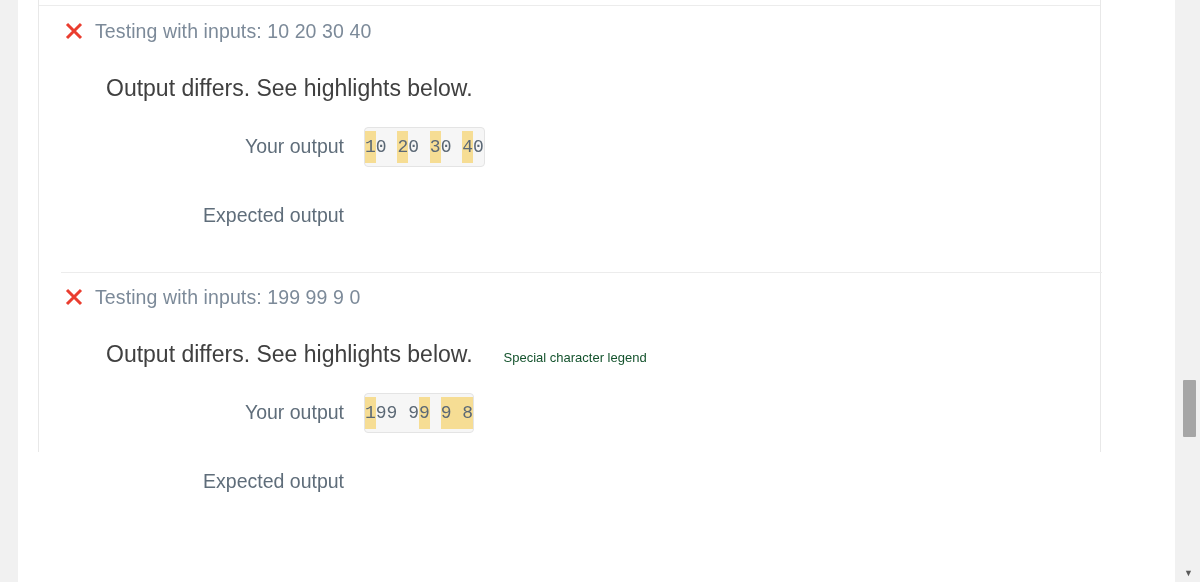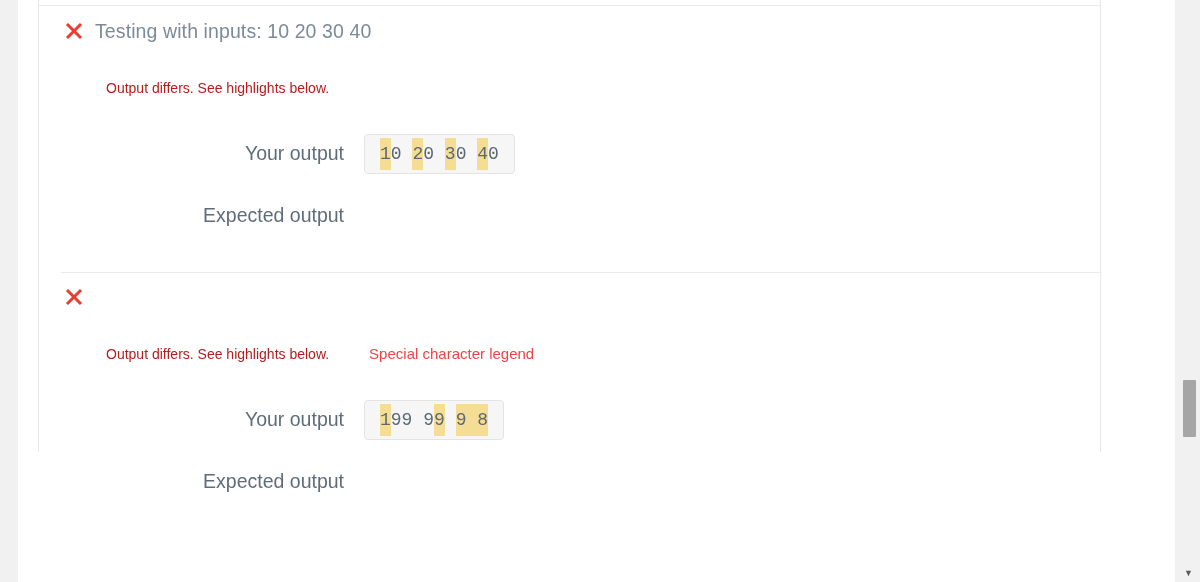--- a/index.html
+++ b/index.html
@@ -109,61 +109,61 @@
   }
 
   .case-message-row {
     position: absolute;
     left: 67px;
     top: 69px;
     display: flex;
     align-items: baseline;
   }
   .case-message {
-    font-size: 14px;
-    color: #b91c1c;
+    font-size: 23px;
+    color: #404040;
     line-height: 26px;
     white-space: pre;
   }
   .legend-link {
-    margin-left: 40px;
-    font-size: 15px;
-    color: #ef4444;
+    margin-left: 31px;
+    font-size: 13px;
+    color: #14532d;
     text-decoration: none;
     line-height: 26px;
     cursor: pointer;
     white-space: pre;
   }
 
   
   .output-row {
     position: absolute;
     left: 0;
     display: flex;
     align-items: flex-start;
   }
-  .output-row.row-0 { top: 128px; }
+  .output-row.row-0 { top: 121px; }
   .output-row.row-1 { top: 190px; }
 
   .output-label {
     width: 305px;
     text-align: right;
     font-size: 19.5px;
     color: #5f6d7a;
     line-height: 38px;
     white-space: pre;
     padding-right: 0;
   }
 
   .output-box {
     margin-left: 20px;
     background: #f6f6f6;
     border: 1px solid #e4e4e4;
     border-radius: 4px;
-    padding: 8px 15px;
+    padding: 8px 0;
     font-family: "Liberation Mono", "DejaVu Sans Mono", monospace;
     font-size: 18px;
     line-height: 22px;
     color: #5b6875;
     white-space: pre;
     display: inline-block;
   }
 
   .hl {
     background: #f6dd94;
@@ -211,20 +211,21 @@
     <div class="test-case case-1">
 
       <div class="case-divider"></div>
 
       <div class="case-header">
         <span class="fail-icon">
           <svg width="26" height="26" viewBox="0 0 26 26">
             <path d="M6 6 L20 20 M20 6 L6 20" stroke="#ea3d2f" stroke-width="3" stroke-linecap="butt" fill="none"></path>
           </svg>
         </span>
+        <span class="case-title">Testing with inputs: 199 99 9 0</span>
       </div>
 
       <div class="case-message-row">
         <span class="case-message">Output differs. See highlights below.</span>
         <a class="legend-link">Special character legend</a>
       </div>
 
       <div class="output-row row-0">
         <span class="output-label">Your output</span>
         <span class="output-box"><span class="hl">1</span><span>99 9</span><span class="hl">9</span><span> </span><span class="hl">9 8</span></span>

